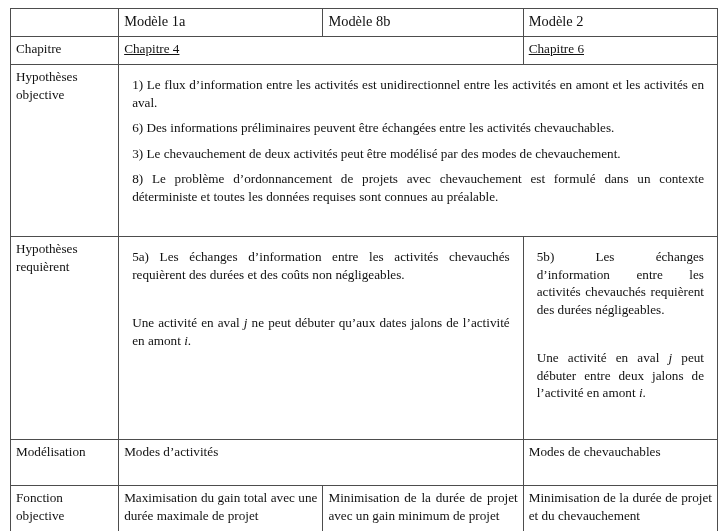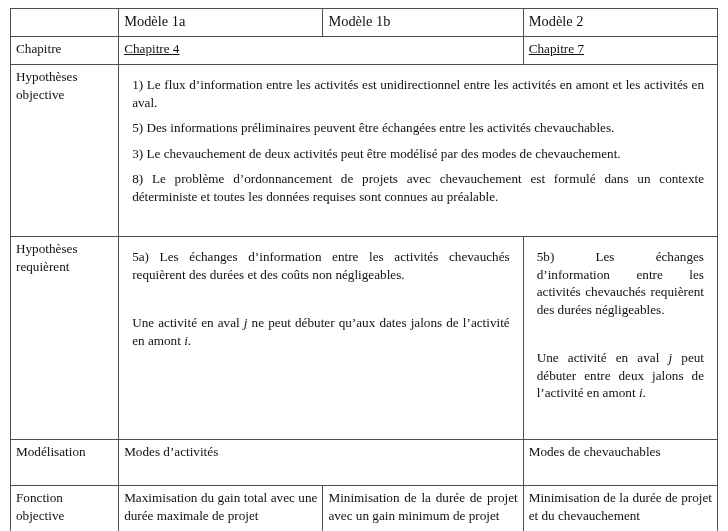--- a/index.html
+++ b/index.html
@@ -93,38 +93,38 @@
       <col class="c1">
         <col class="c2">
         <col class="c3">
         <col class="c4">
     </colgroup>
     <tbody>
 
       <tr class="r-head">
         <td class="blank-corner"></td>
         <td class="hdr-model">Modèle 1a</td>
-        <td class="hdr-model">Modèle 1b</td>
+        <td class="hdr-model">Modèle 8b</td>
         <td class="hdr-model">Modèle 2</td>
       </tr>
 
       <tr class="r-chap">
         <td class="rowlabel">Chapitre</td>
         <td class="ctr" colspan="2">Chapitre 4</td>
-        <td class="ctr">Chapitre 7</td>
+        <td class="ctr">Chapitre 6</td>
       </tr>
 
       <tr class="r-ident">
         <td class="rowlabel">
           <span>Hypothèses</span><br>
           <span>objective</span>
         </td>
         <td colspan="3">
           <p class="para">1) Le flux d’information entre les activités est unidirectionnel entre les activités en amont et les activités en aval.</p>
-          <p class="para">5) Des informations préliminaires peuvent être échangées entre les activités chevauchables.</p>
+          <p class="para">6) Des informations préliminaires peuvent être échangées entre les activités chevauchables.</p>
           <p class="para">3) Le chevauchement de deux activités peut être modélisé par des modes de chevauchement.</p>
           <p class="para">8) Le problème d’ordonnancement de projets avec chevauchement est formulé dans un contexte déterministe et toutes les données requises sont connues au préalable.</p>
         </td>
       </tr>
 
       <tr class="r-diff">
         <td class="rowlabel">
           <span>Hypothèses</span><br>
           <span>requièrent</span>
         </td>

